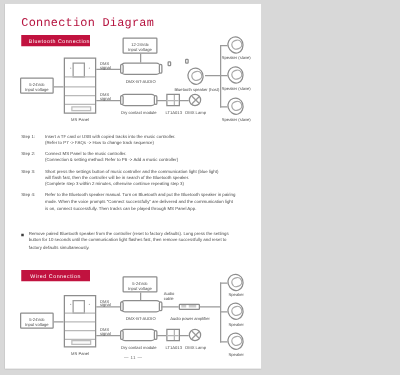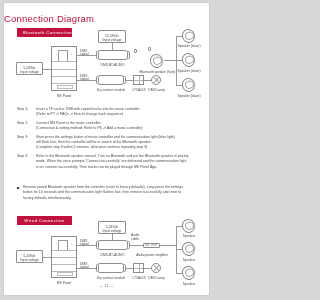--- a/index.html
+++ b/index.html
@@ -8,23 +8,24 @@
     background:#d8d8d8;
     font-family:"Liberation Sans","DejaVu Sans",sans-serif;
   }
   .page{
     position:absolute;left:4px;top:3px;width:205px;height:292px;
     background:#ffffff;
     box-shadow:0 0 1px rgba(0,0,0,.25);
     overflow:hidden;
   }
   .title{
-    position:absolute;left:0;top:10px;
+    position:absolute;left:13px;top:10px;
     font-size:9.5px;color:#b5123e;letter-spacing:.2px;
     white-space:nowrap;
+    font-family:Liberation Mono, monospace;
   }
   .badge{
     position:absolute;height:9px;line-height:9px;
     background:#c1123f;color:#ffffff;
     font-size:4.2px;letter-spacing:.45px;
     text-align:center;white-space:nowrap;
     padding:0 6px;
     box-sizing:border-box;
   }
   .badge.bt{left:13px;top:25px;width:55px;}

